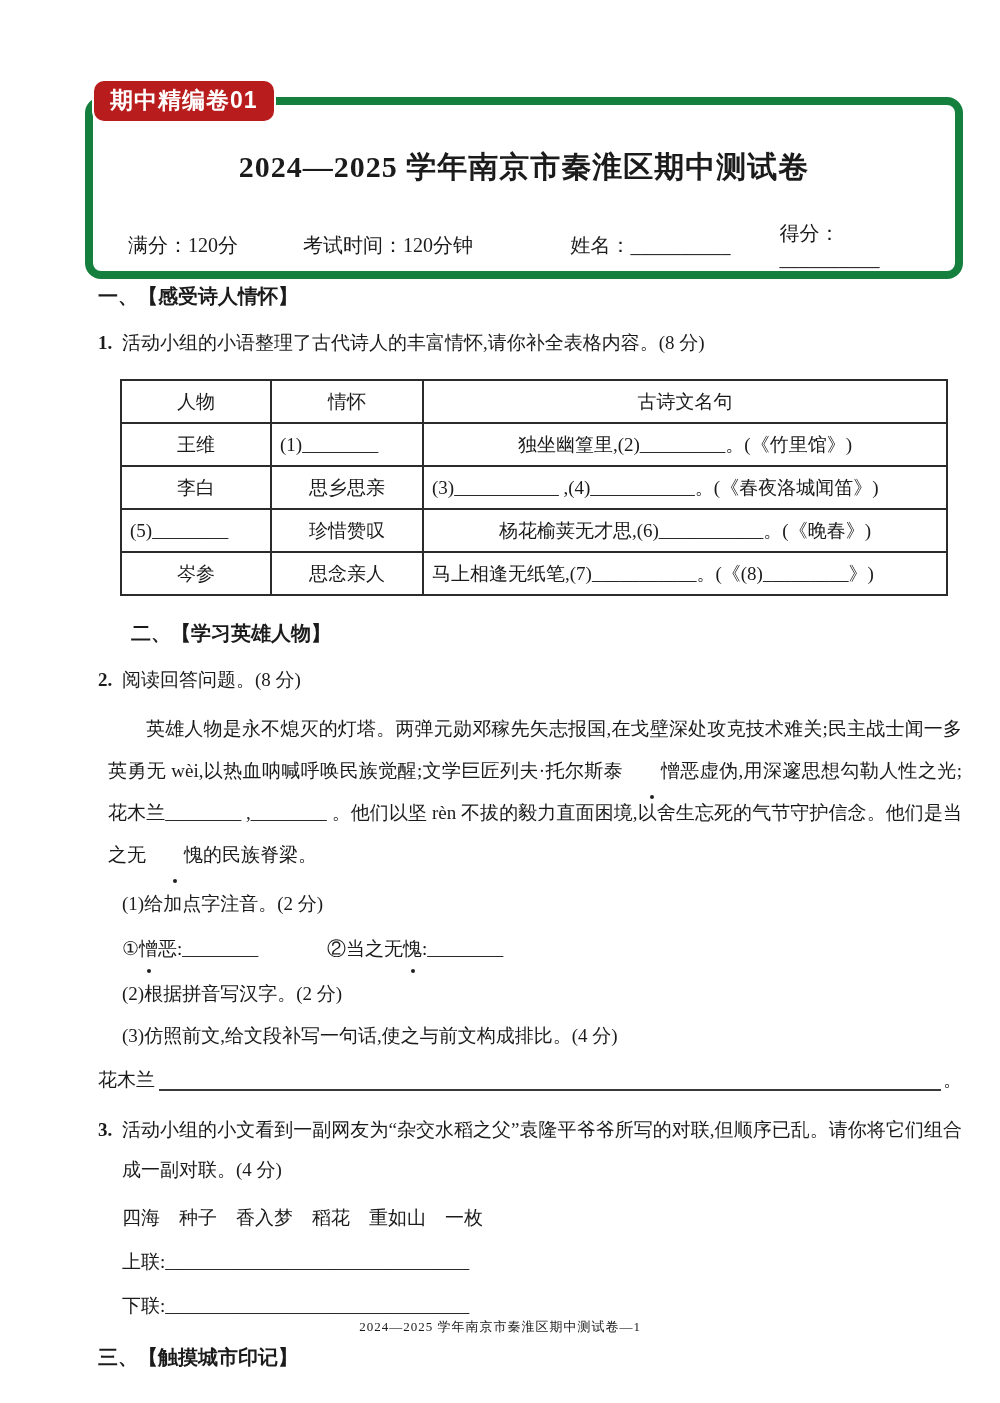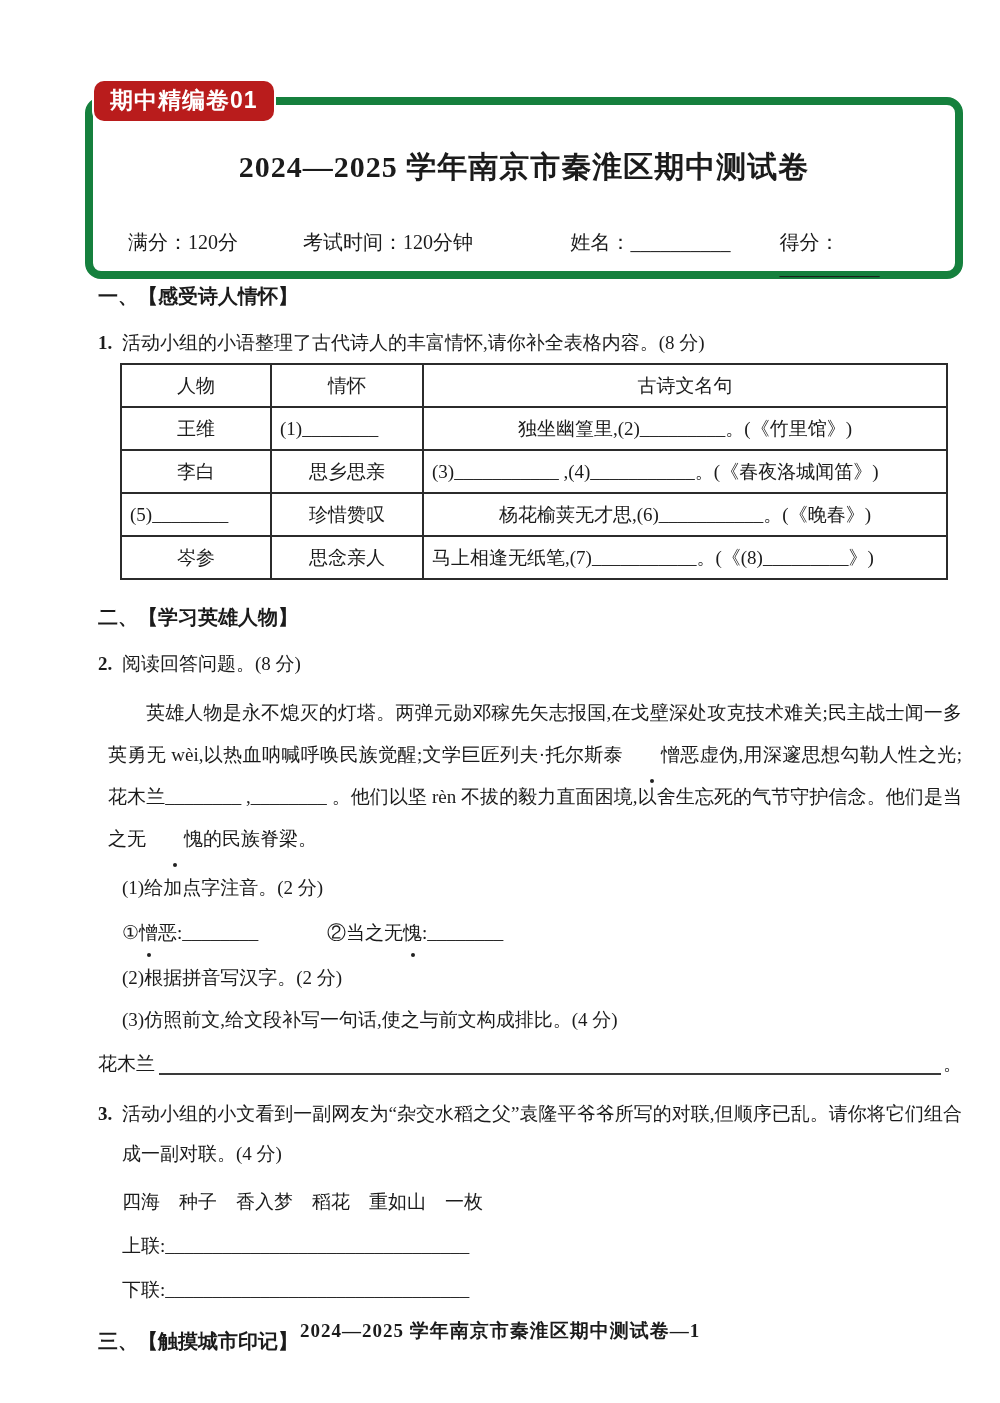--- a/index.html
+++ b/index.html
@@ -39,23 +39,23 @@
   }
   .paper-title {
     margin-top: 42px;
     text-align: center;
     font-size: 30px;
     font-weight: bold;
     letter-spacing: 1px;
   }
   .info-row {
     position: absolute;
-    left: 35px; right: 20px; top: 124px;
+    left: 35px; right: 20px; top: 115px;
     display: flex;
-    align-items: flex-start;
+    align-items: center;
     font-size: 20px;
   }
   .info-full  { width: 180px; }
   .info-time  { width: 275px; }
   .info-name  { width: 215px; }
 
   
   .main {
     position: absolute;
     left: 98px; top: 283px;
@@ -76,21 +76,21 @@
   }
   .qnum { position: absolute; left: 0; top: 0; font-weight: bold; }
   .indent { padding-left: 24px; }
   .line { margin-top: 14px; line-height: 28px; }
 
   
   table.poem-table {
     border-collapse: collapse;
     table-layout: fixed;
     width: 820px;
-    margin: 0 0 0 22px;
+    margin: 16px 0 0 22px;
   }
   .poem-table td {
     border: 2px solid #2b2b2b;
     height: 39px;
     padding: 1px 8px;
     font-size: 19px;
     vertical-align: middle;
   }
   .poem-table .c-person { width: 132px; }
   .poem-table .c-feeling { width: 134px; }
@@ -131,23 +131,22 @@
     height: 1em;
     margin: 0 2px 3px 4px;
   }
 
   
   .footer {
     position: absolute;
     left: 0; top: 1318px;
     width: 100%;
     text-align: center;
-    font-size: 19px;
+    font-size: 13px;
     letter-spacing: 1px;
-    font-weight: bold;
   }
 </style>
 </head>
 <body>
 
 <div class="page">
 
   <div class="header-box">
     <div class="paper-title">2024—2025 学年南京市秦淮区期中测试卷</div>
     <div class="info-row">
@@ -191,21 +190,21 @@
         <td class="tc">杨花榆荚无才思,(6)___________。(《晚春》)</td>
       </tr>
       <tr>
         <td class="tc">岑参</td>
         <td class="tc">思念亲人</td>
         <td class="tl">马上相逢无纸笔,(7)___________。(《(8)_________》)</td>
       </tr>
     </tbody>
       </table>
 
-    <div class="sec-heading" style="margin-top:24px;">二、【学习英雄人物】</div>
+    <div class="sec-heading" style="margin-top:24px;margin-left:33px;">二、【学习英雄人物】</div>
 
     <div class="question">
       <span class="qnum">2.</span>
       <span>阅读回答问题。(8 分)</span>
     </div>
 
     <div class="para">
       <span>英雄人物是永不熄灭的灯塔。两弹元勋邓稼先矢志报国,在戈壁深处攻克技术难关;民主战士闻一多英勇无 wèi,以热血呐喊呼唤民族觉醒;文学巨匠列夫·托尔斯泰</span><span class="em">憎</span><span>恶虚伪,用深邃思想勾勒人性之光;花木兰________ ,________ 。他们以坚 rèn 不拔的毅力直面困境,以舍生忘死的气节守护信念。他们是当之无</span><span class="em">愧</span><span>的民族脊梁。</span>
     </div>
 

